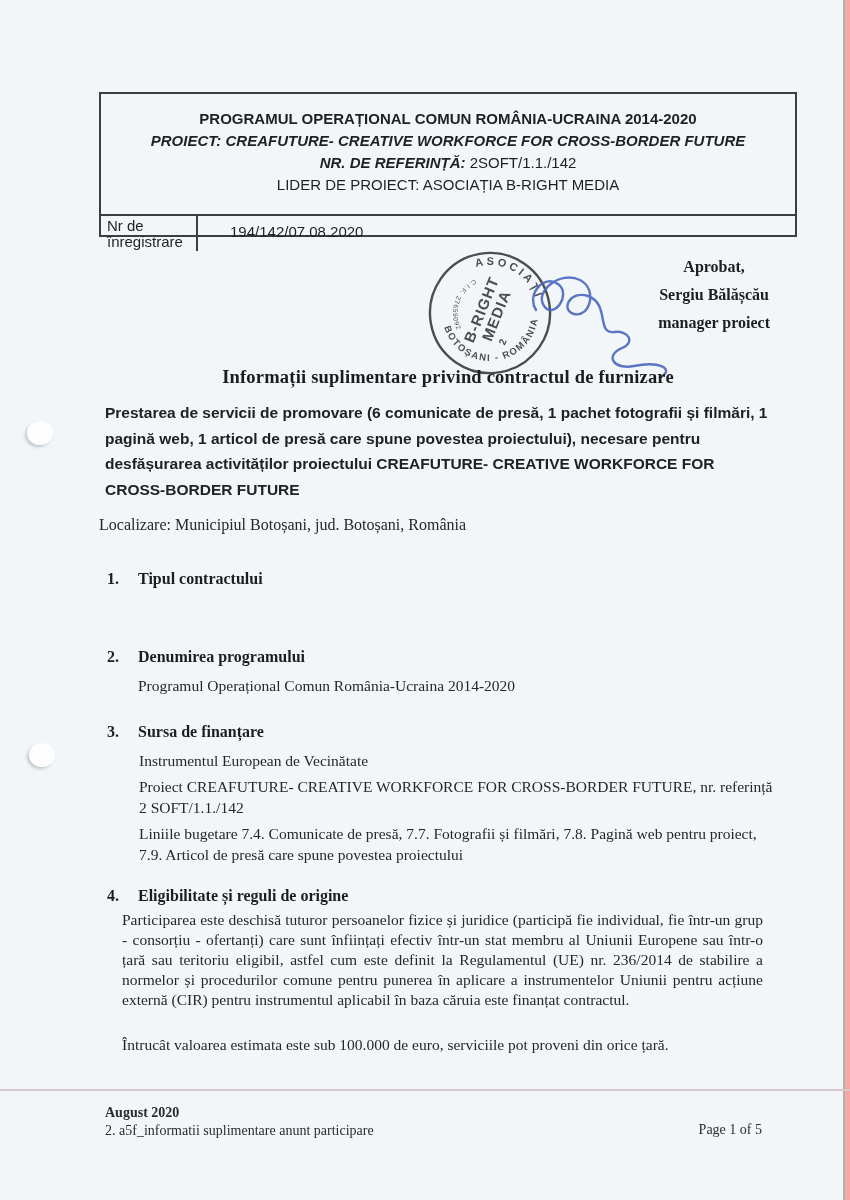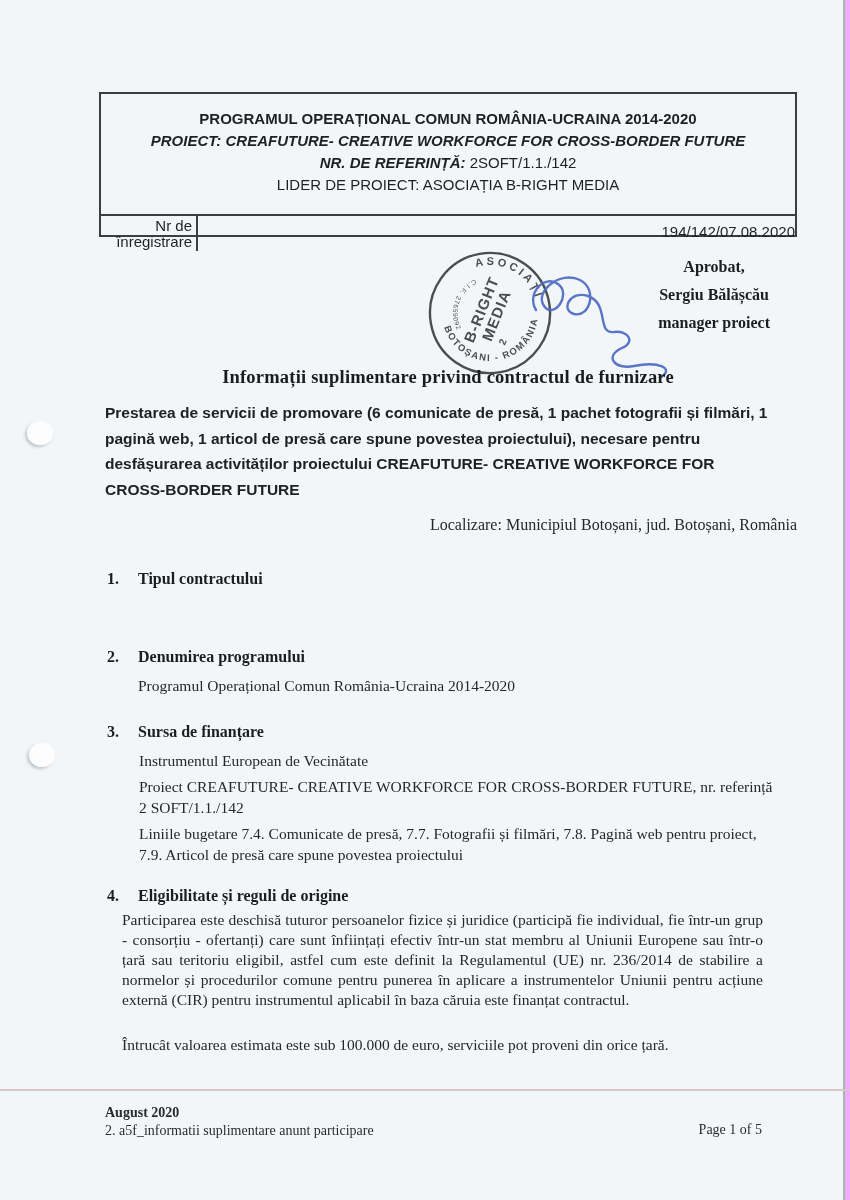--- a/index.html
+++ b/index.html
@@ -1,46 +1,46 @@
 <!DOCTYPE html>
 <html><head>
 <meta charset="utf-8">
 <style>
   html,body{margin:0;padding:0;}
-  #page{position:relative;width:850px;height:1200px;background:#f0abfc;overflow:hidden;
+  #page{position:relative;width:850px;height:1200px;background:#fca5a5;overflow:hidden;
         font-family:"Liberation Serif",serif;color:#222326;}
   #paper{position:absolute;left:0;top:0;width:843px;height:1200px;background:#f3f6f8;
          border-right:2px solid #a9b6ae;}
   
   .hole{position:absolute;width:26px;height:24px;border-radius:50%;background:#fdfdfe;
         box-shadow:-2px 2px 3px rgba(150,162,170,.55), inset 1px -1px 2px rgba(255,255,255,.9);}
   
   #hdr-table{position:absolute;left:99px;top:92px;width:698px;height:145px;
              border:2px solid #3c3e41;box-sizing:border-box;
              font-family:"Liberation Sans",sans-serif;color:#1f2023;}
   #hdr-lines{height:106px;padding-top:14px;text-align:center;font-size:15px;line-height:22px;}
   .h-bold{font-weight:bold;}
   .h-bolditalic{font-weight:bold;font-style:italic;}
-  #hdr-row{display:flex;border-top:2px solid #3c3e41;height:37px;box-sizing:border-box;text-align:right;}
+  #hdr-row{display:flex;border-top:2px solid #3c3e41;height:37px;box-sizing:border-box;}
   #hdr-row .cell-label{width:97px;border-right:2px solid #3c3e41;box-sizing:border-box;
                        padding:2px 4px 0 6px;font-size:15px;line-height:16px;}
   #hdr-row .cell-value{flex:1;padding:7px 0 0 16px;font-size:15px;margin-left:16px;}
   
   #approval{position:absolute;right:80px;top:253px;text-align:center;
             font-weight:bold;font-size:16px;line-height:28px;color:#1d1e21;}
   
   #stamp{position:absolute;left:424px;top:247px;opacity:.85;transform:rotate(-10deg);}
   #signature{position:absolute;left:498px;top:258px;opacity:.9;}
   
   #doc-title{position:absolute;left:99px;top:367px;width:698px;text-align:center;
              font-weight:bold;font-size:18.5px;letter-spacing:.2px;color:#1b1c1e;}
   #intro{position:absolute;left:105px;top:400px;width:664px;
          font-family:"Liberation Sans",sans-serif;font-weight:bold;
          font-size:15.5px;line-height:25.5px;color:#202124;}
-  #localization{position:absolute;left:99px;top:516px;width:698px;text-align:right;
+  #localization{position:absolute;left:99px;top:516px;width:698px;text-align:left;
                 font-size:16px;color:#26272a;}
   
   .section{position:absolute;left:0;width:850px;}
   .sec-head{font-weight:bold;font-size:16px;line-height:22px;color:#1c1d20;}
   .sec-num{position:absolute;left:107px;}
   .sec-title{margin-left:138px;display:block;}
   .section p{margin:0;font-size:15.5px;line-height:21px;color:#26272b;}
   #sec1{top:568px;} #sec1 p{margin:7px 0 0 127px;}
   #sec2{top:646px;} #sec2 p{margin:7px 0 0 138px;}
   #sec3{top:721px;} #sec3 p{margin:7px 0 0 139px;width:640px;}

